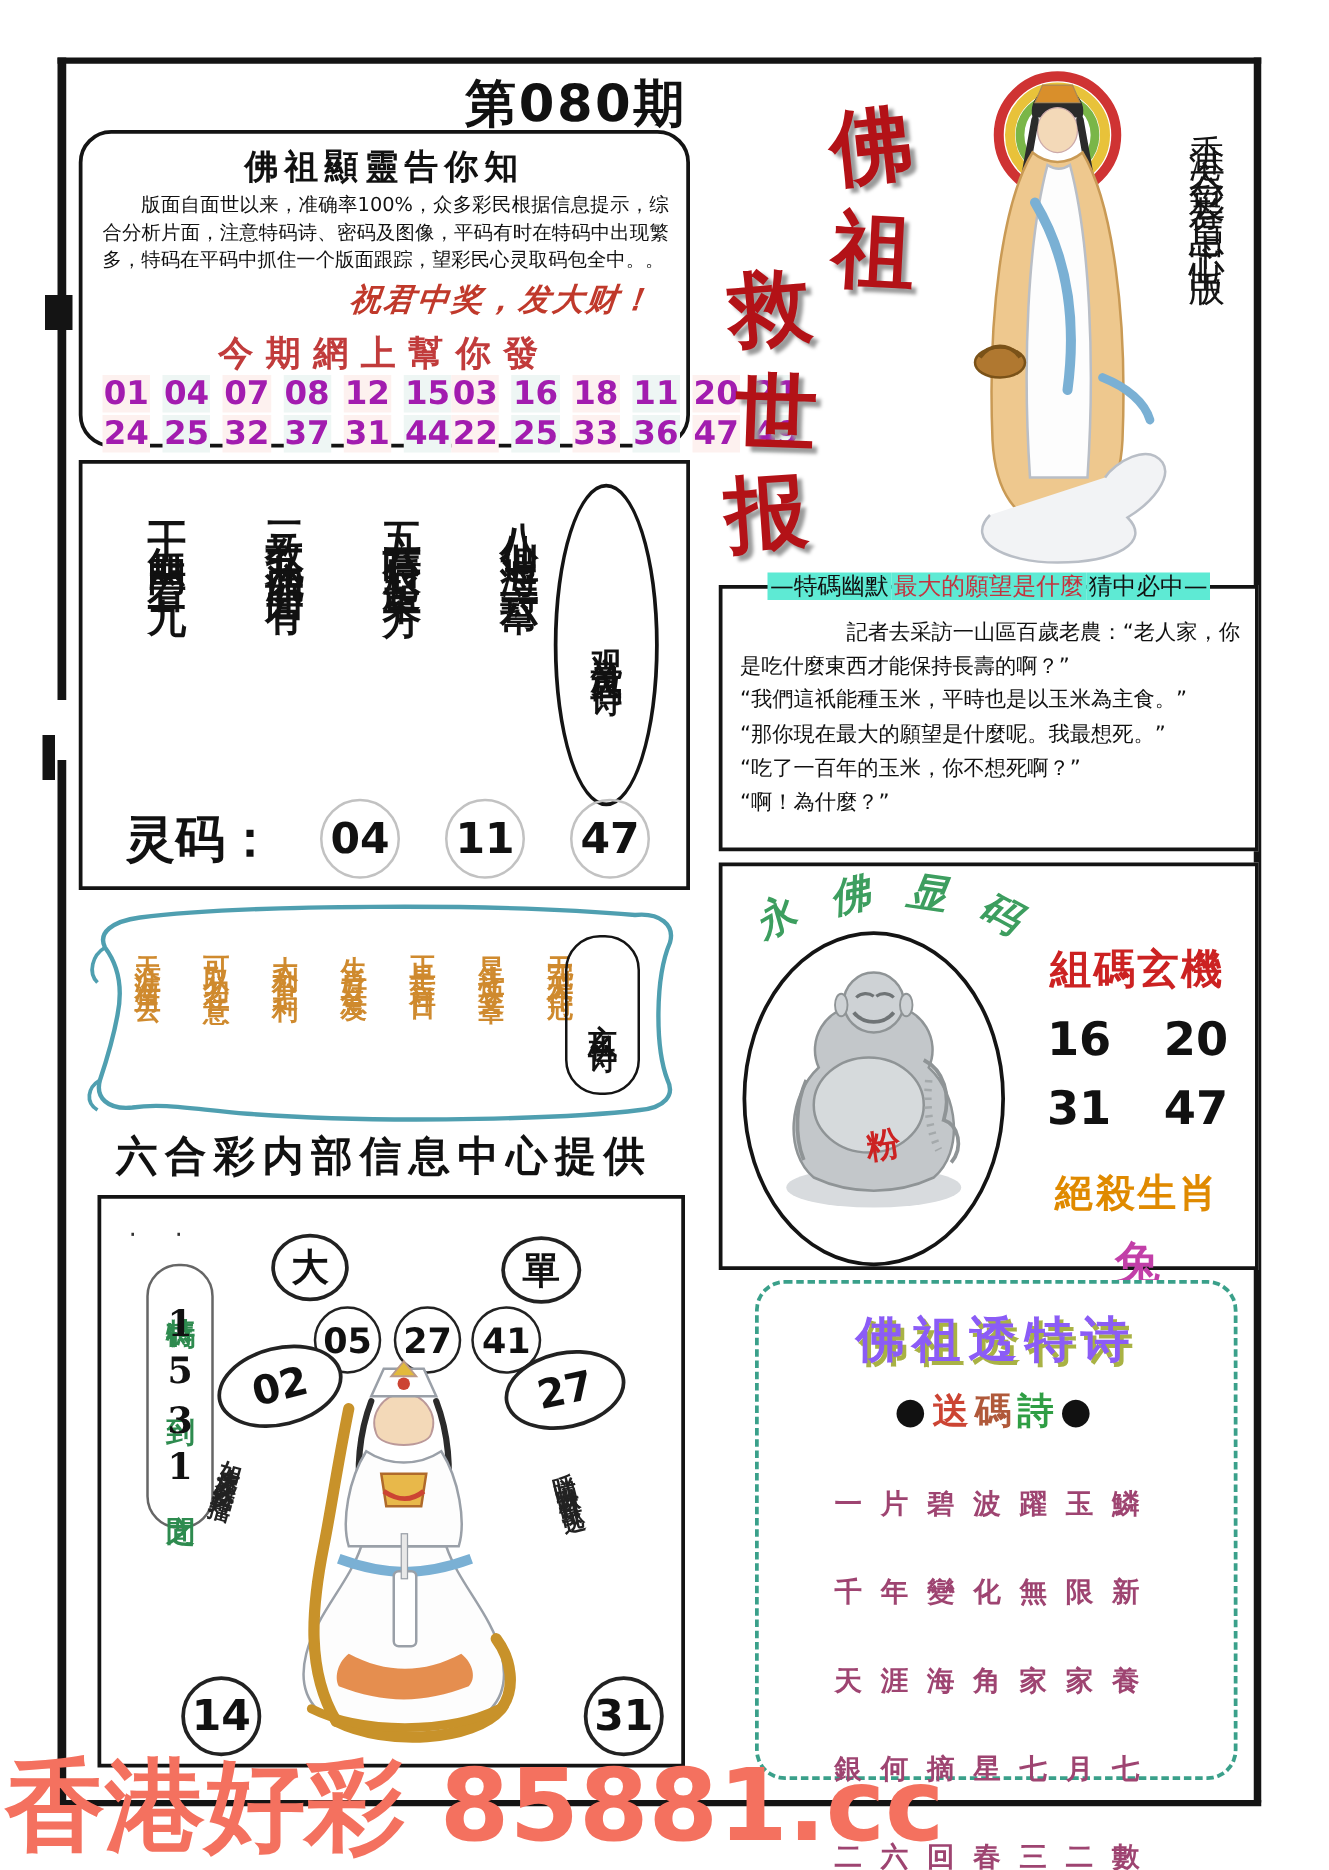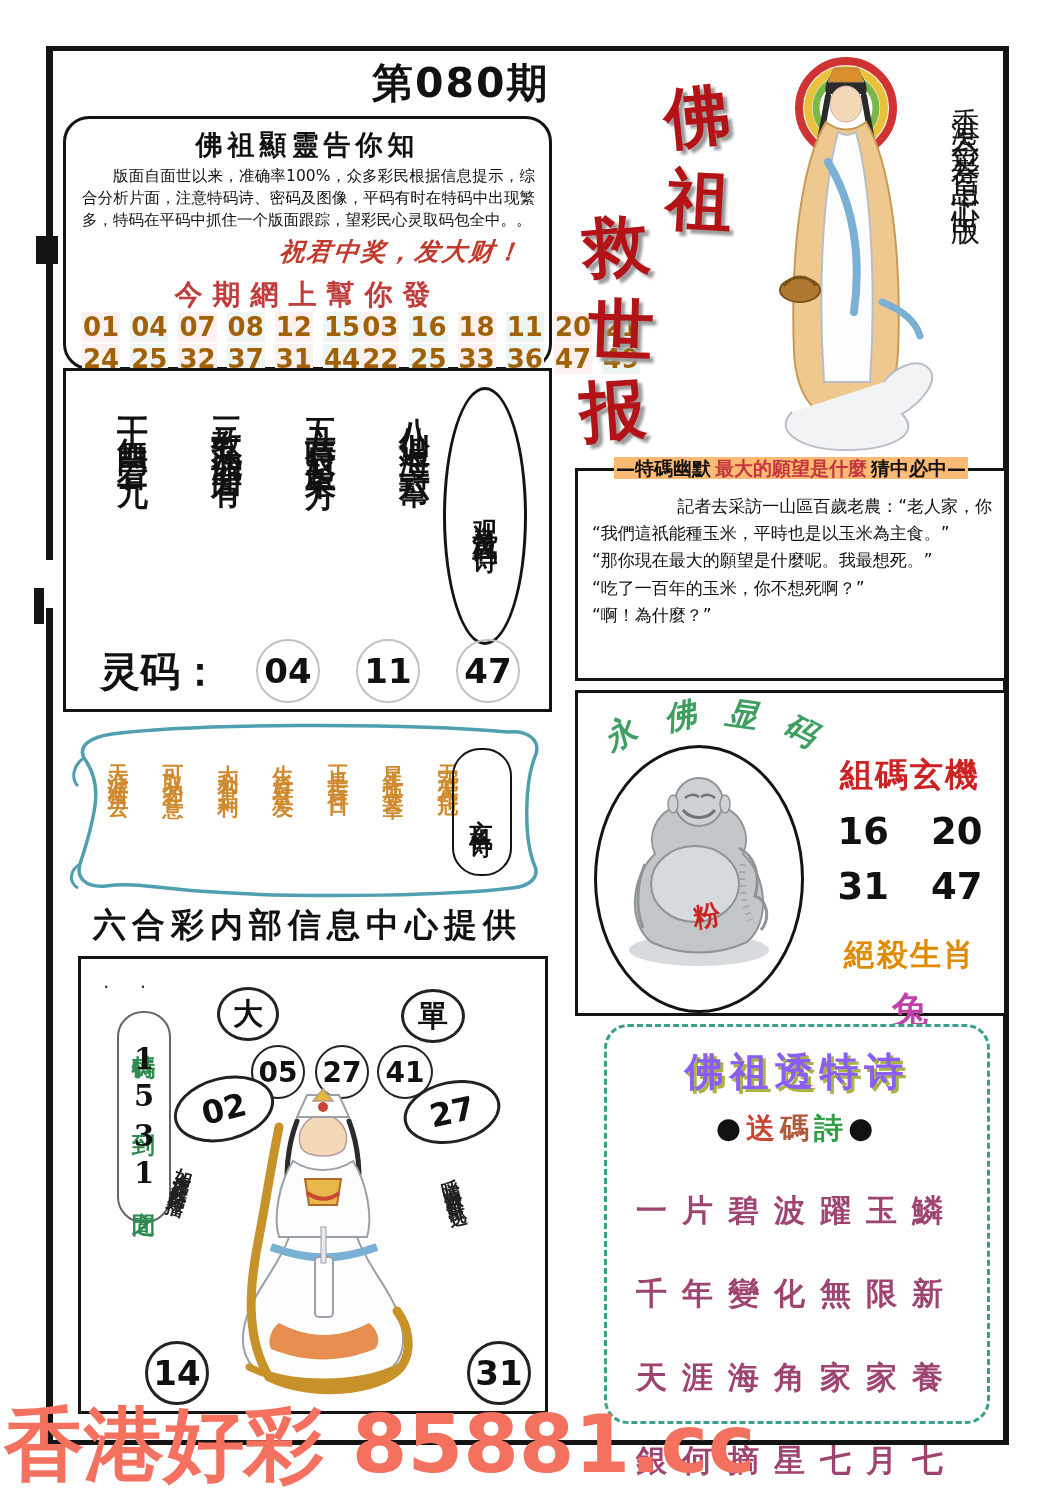--- a/index.html
+++ b/index.html
@@ -14,21 +14,21 @@
   .center{display:flex;align-items:center;justify-content:center;}
   .vtext{writing-mode:vertical-rl;text-orientation:upright;}
   
   .tb-title{position:absolute;top:8px;left:0;right:0;text-align:center;font-size:27px;font-weight:bold;letter-spacing:5px;}
   .tb-body{position:absolute;top:46px;left:16px;right:14px;font-size:15.5px;line-height:1.42;text-indent:2em;text-align:justify;}
   .tb-wish{position:absolute;top:116px;right:26px;font-size:25px;font-weight:bold;font-style:italic;color:#c0392b;letter-spacing:2px;transform:skewX(-6deg);}
   .tb-sub{position:absolute;top:157px;left:0;right:0;text-align:center;font-size:28px;font-weight:bold;color:#c13b3b;letter-spacing:10px;}
   .tb-nums{position:absolute;top:193px;left:16px;right:12px;display:flex;justify-content:space-between;}
   .numgrid{display:flex;flex-direction:column;gap:2px;}
   .numrow{display:flex;gap:10px;}
-  .numrow span{font-size:26px;font-weight:bold;color:#a16207;background:#fdf1ef;padding:0 1px;}
+  .numrow span{font-size:26px;font-weight:bold;color:#a21caf;background:#fdf1ef;padding:0 1px;}
   .numrow span:nth-child(even){background:#eef6f4;}
   
   .poem-cols{position:absolute;left:46px;top:22px;display:flex;gap:52px;}
   .poem-col{writing-mode:vertical-rl;text-orientation:upright;font-size:31px;font-weight:bold;letter-spacing:10px;height:285px;}
   .oval-tall{position:absolute;right:22px;top:16px;width:78px;height:252px;border:3px solid #141414;border-radius:50%;}
   .oval-tall .vtext{font-size:25px;font-weight:bold;letter-spacing:7px;}
   .lm-row{position:absolute;left:34px;bottom:6px;display:flex;align-items:center;gap:36px;}
   .lm-label{font-size:40px;font-weight:bold;}
   .lm-circle{width:60px;height:60px;border:2.5px solid #c2c2c2;border-radius:50%;font-size:34px;font-weight:bold;display:flex;align-items:center;justify-content:center;}
   
@@ -41,21 +41,21 @@
   .gb-dots{position:absolute;left:22px;top:16px;font-size:20px;letter-spacing:12px;color:#333;}
   .gb-capsule{position:absolute;left:36px;top:52px;width:50px;height:208px;border:2px solid #666;border-radius:26px;}
   .gb-capsule .vtext{letter-spacing:3px;}
   .gb-capsule .g{color:#2e8b4f;font-size:23px;font-weight:bold;}
   .gb-capsule .b{color:#111;font-size:29px;font-weight:bold;font-family:"DejaVu Serif","Liberation Serif",serif;}
   .small-oval{position:absolute;border:3px solid #222;border-radius:50%;font-size:30px;font-weight:bold;background:#fff;}
   .num-circle{position:absolute;border:2.5px solid #222;border-radius:50%;font-weight:bold;background:#fff;}
   .diag{position:absolute;writing-mode:vertical-rl;text-orientation:upright;font-size:18px;font-weight:bold;letter-spacing:5px;color:#222;}
   
   .jk-title{position:absolute;top:-15px;left:0;right:0;text-align:center;}
-  .jk-title span{background:#fdba74;font-size:19px;font-weight:bold;padding:0 2px;}
+  .jk-title span{background:#5eead4;font-size:19px;font-weight:normal;padding:0 2px;}
   .jk-red{color:#c3343f;font-size:22px;}
   .jk-body{position:absolute;top:22px;left:14px;right:12px;font-size:17px;line-height:1.6;}
   .jk-body div{margin:0;}
   .jk-indent{text-indent:2.6em;text-align:right;}
   
   .arc-char{position:absolute;font-size:32px;font-weight:bold;color:#3d9e5f;font-style:italic;}
   .bd-ellipse{position:absolute;left:16px;top:52px;width:204px;height:262px;border:3px solid #141414;border-radius:50%;overflow:hidden;}
   .bd-fen{position:absolute;left:96px;top:150px;color:#cc2222;font-size:27px;font-weight:bold;transform:rotate(-8deg);}
   .bd-mima{position:absolute;left:0;right:0;bottom:12px;text-align:center;color:#cc2222;font-size:24px;font-weight:bold;}
   .bd-right{position:absolute;left:244px;top:60px;width:176px;text-align:center;}
@@ -65,21 +65,21 @@
   .juesha-animal{font-size:36px;font-weight:bold;color:#c23fa8;margin-top:10px;}
   
   .tt-box{position:absolute;left:604px;top:1024px;width:386px;height:400px;border:3.5px dashed #3aa08a;border-radius:24px;box-sizing:border-box;background:#fff;}
   .tt-title{margin-top:18px;text-align:center;font-size:39px;font-weight:bold;color:#8b5cf6;letter-spacing:6px;text-shadow:3px 3px 0 #a9b244;}
   .tt-sub{text-align:center;margin-top:10px;font-size:29px;font-weight:bold;letter-spacing:5px;}
   .tt-sub .dot{color:#111;}
   .tt-sub .c1{color:#cc4433;}
   .tt-sub .c2{color:#b0593a;}
   .tt-sub .c3{color:#2f9e44;}
   .tt-rows{margin-top:12px;}
-  .tt-rows div{text-align:center;font-size:31px;font-weight:bold;color:#9e4471;letter-spacing:15px;line-height:1.4;margin-top:40px;}
+  .tt-rows div{text-align:center;font-size:22px;font-weight:bold;color:#9e4471;letter-spacing:15px;line-height:1.4;margin-top:40px;}
   
   .mast-char{position:absolute;font-size:66px;font-weight:bold;color:#b31217;text-shadow:4px 4px 3px #9a9a9a;}
   .pub-vert{position:absolute;left:946px;top:84px;writing-mode:vertical-rl;text-orientation:upright;font-size:29px;letter-spacing:10px;color:#141414;}
   .issue{position:absolute;left:372px;top:56px;font-size:41px;font-weight:bold;letter-spacing:2px;}
   .footer-site{position:absolute;left:4px;top:1392px;font-size:80px;font-weight:bold;color:#f4715f;white-space:nowrap;z-index:12;letter-spacing:0px;}
 </style>
 </head>
 <body>
 
 <div class="page">
@@ -87,21 +87,21 @@
   <div class="bar" style="left:46px;top:46px;width:7px;height:1396px;"></div>
   <div class="bar" style="left:1003px;top:46px;width:6px;height:1396px;"></div>
   <div class="bar" style="left:46px;top:46px;width:963px;height:5px;"></div>
   <div class="bar" style="left:46px;top:1440px;width:963px;height:5px;"></div>
   <div class="bar" style="left:36px;top:236px;width:22px;height:28px;"></div>
   <div class="abs" style="left:44px;top:560px;width:12px;height:48px;background:#fff;"></div>
   <div class="bar" style="left:34px;top:588px;width:10px;height:36px;"></div>
 
   <div class="issue">第080期</div>
 
-  <div class="box round" style="left:63px;top:104px;width:489px;height:254px;border-width:3.5px;margin-top:12px;">
+  <div class="box round" style="left:63px;top:104px;width:489px;height:254px;border-width:3.5px;">
     <div class="tb-title">佛祖顯靈告你知</div>
     <div class="tb-body">版面自面世以来，准确率100%，众多彩民根据信息提示，综合分析片面，注意特码诗、密码及图像，平码有时在特码中出现繁多，特码在平码中抓住一个版面跟踪，望彩民心灵取码包全中。。</div>
     <div class="tb-wish">祝君中奖，发大财！</div>
     <div class="tb-sub">今期網上幫你發</div>
     <div class="tb-nums">
       <div class="numgrid">
         <div class="numrow">
           <span>01</span>
             <span>04</span>
             <span>07</span>
@@ -263,20 +263,21 @@
   </svg>
 
   <div class="pub-vert">香港六合彩券信息中心出版</div>
 
   <div class="box" style="left:575px;top:468px;width:432px;height:213px;">
     <div class="jk-title">
       <span>—特碼幽默</span><span class="jk-red">最大的願望是什麼</span><span>猜中必中—</span>
     </div>
     <div class="jk-body">
       <div class="jk-indent">記者去采訪一山區百歲老農：“老人家，你</div>
+      <div>是吃什麼東西才能保持長壽的啊？”</div>
       <div>“我們這祇能種玉米，平時也是以玉米為主食。”</div>
       <div>“那你現在最大的願望是什麼呢。我最想死。”</div>
       <div>“吃了一百年的玉米，你不想死啊？”</div>
       <div>“啊！為什麼？”</div>
     </div>
   </div>
 
   <div class="box" style="left:575px;top:690px;width:432px;height:326px;">
     <div class="arc-char" style="left:26px;top:20px;transform:rotate(-30deg);">永</div>
     <div class="arc-char" style="left:86px;top:2px;transform:rotate(-12deg);">佛</div>

